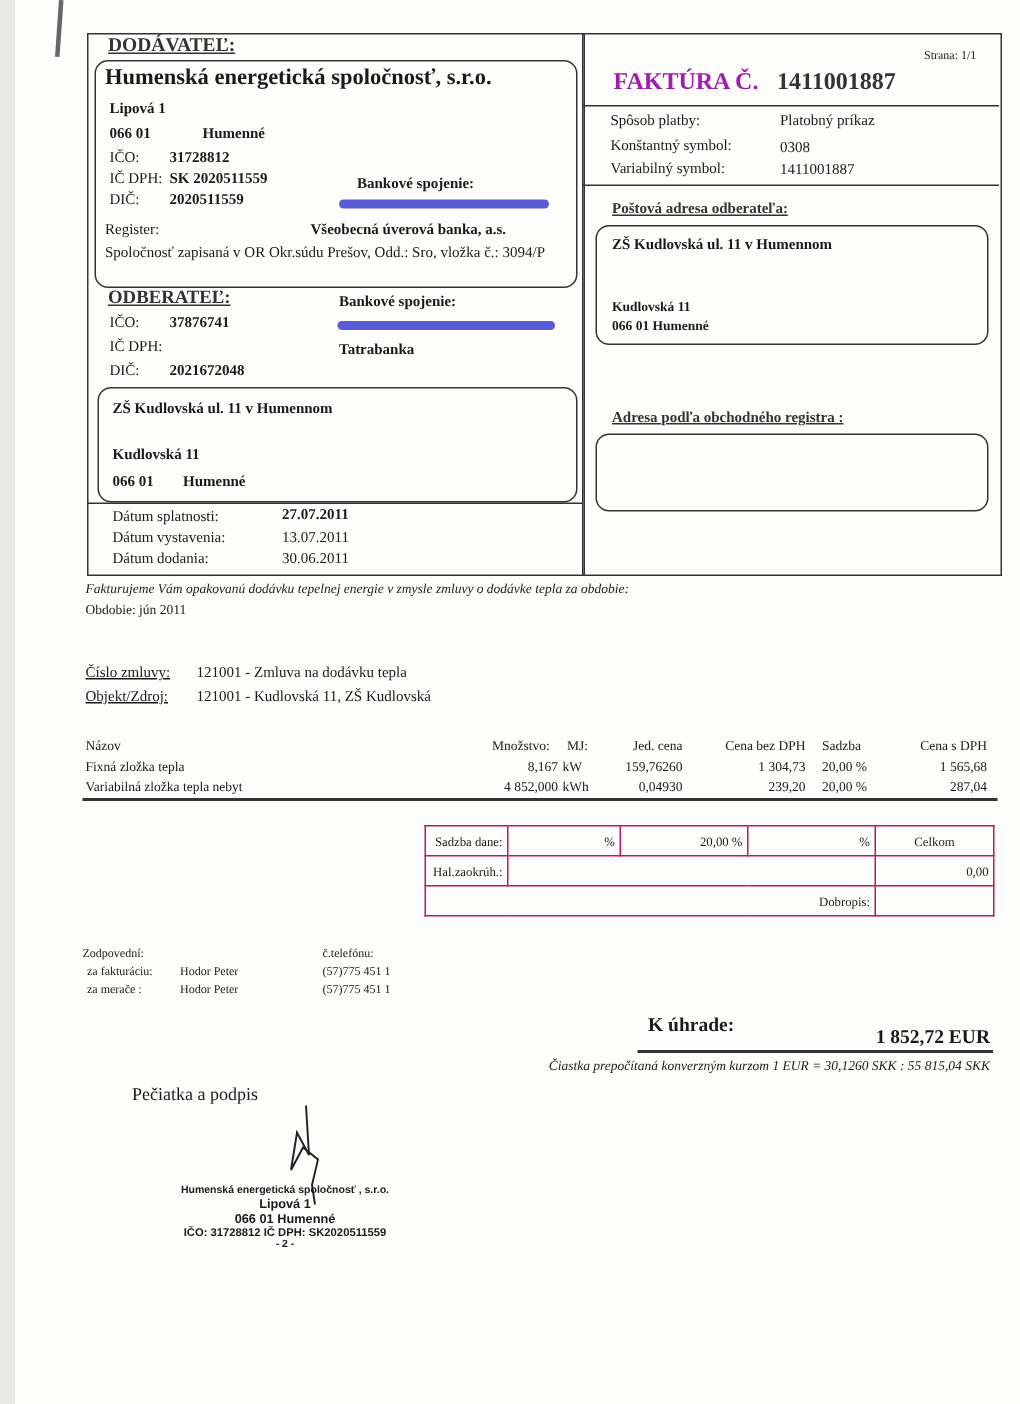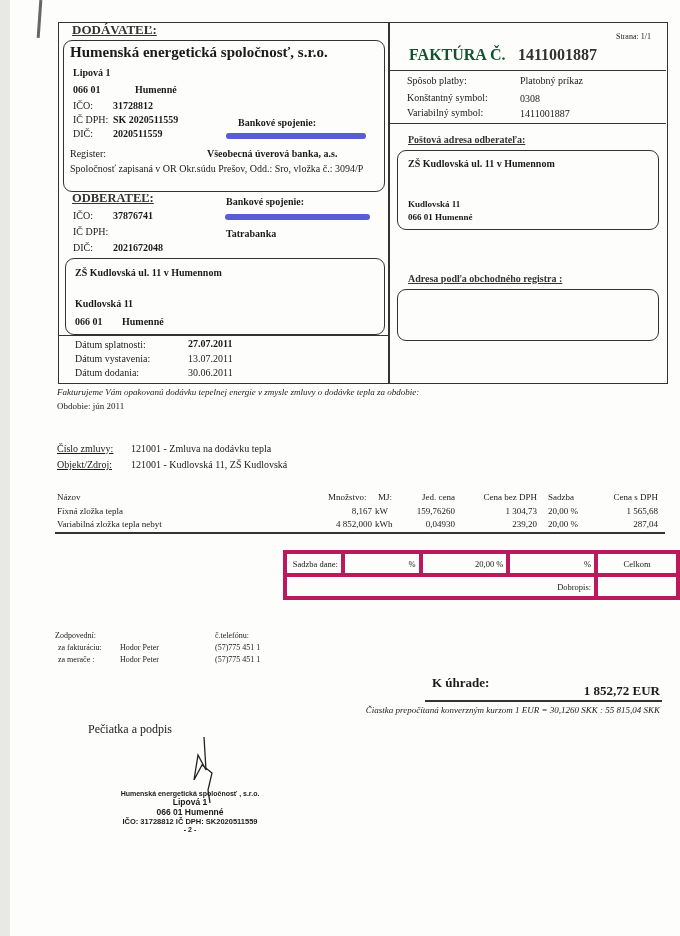--- a/index.html
+++ b/index.html
@@ -6,21 +6,21 @@
   body { width:680px; height:936px; background:#fdfdfb; position:relative; overflow:hidden;
          font-family:"Liberation Serif", "DejaVu Serif", serif; color:#1a1a1a; }
   .abs { position:absolute; }
   .b { font-weight:bold; }
   .u { text-decoration:underline; }
   .box { position:absolute; border:1.5px solid #333; }
   .rbox { position:absolute; border:1.5px solid #333; border-radius:9px; }
   .line { position:absolute; background:#333; }
   .redact { position:absolute; height:6px; background:#3b3fd0; border-radius:3px; opacity:.85; } .sz10 { font-size:10px; } .sz9 { font-size:9px; } .sz8 { font-size:8px; }
   table.tax { position:absolute; left:283px; top:550px; border-collapse:collapse; font-size:8.5px; }
-  table.tax td { border:4px solid #be185d; height:19px; padding:0 3px; text-align:right; }
+  table.tax td { border:1px solid #be185d; height:19px; padding:0 3px; text-align:right; }
   .stamp { font-family:"Liberation Sans", sans-serif; font-weight:bold; text-align:center; position:absolute; line-height:1.15; }
 </style>
 </head>
 <body>
 
 <div class="abs" style="left:0;top:0;width:10px;height:936px;background:#e8e8e4;"></div>
 <div class="abs" style="left:38px;top:0;width:3px;height:38px;background:#666;transform:rotate(4deg);"></div>
 
 <div class="box" style="left:58px;top:22px;width:330px;height:360px;"></div>
 
@@ -61,21 +61,21 @@
 
 <div class="line" style="left:58px;top:335px;width:330px;height:1px;"></div>
 <div class="abs sz10" style="left:75px;top:339px;">Dátum splatnosti:</div>
 <div class="abs b sz10" style="left:188px;top:338px;">27.07.2011</div>
 <div class="abs sz10" style="left:75px;top:353px;">Dátum vystavenia:</div>
 <div class="abs sz10" style="left:188px;top:353px;">13.07.2011</div>
 <div class="abs sz10" style="left:75px;top:367px;">Dátum dodania:</div>
 <div class="abs sz10" style="left:188px;top:367px;">30.06.2011</div>
 
 <div class="abs sz8" style="left:616px;top:32px;">Strana: 1/1</div>
-<div class="abs b" style="left:409px;top:46px;font-size:16px;color:#14532d;">FAKTÚRA Č.</div>
+<div class="abs b" style="left:409px;top:46px;font-size:16px;color:#a21caf;">FAKTÚRA Č.</div>
 <div class="abs b" style="left:518px;top:46px;font-size:16px;color:#333;">1411001887</div>
 <div class="line" style="left:388px;top:70px;width:278px;height:1px;"></div>
 <div class="abs sz10" style="left:407px;top:75px;">Spôsob platby:</div>
 <div class="abs sz10" style="left:520px;top:75px;">Platobný príkaz</div>
 <div class="abs sz10" style="left:407px;top:92px;">Konštantný symbol:</div>
 <div class="abs sz10" style="left:520px;top:93px;">0308</div>
 <div class="abs sz10" style="left:407px;top:107px;">Variabilný symbol:</div>
 <div class="abs sz10" style="left:520px;top:108px;">1411001887</div>
 <div class="line" style="left:388px;top:123px;width:278px;height:1px;"></div>
 
@@ -124,20 +124,25 @@
 <table class="tax">
   <tbody>
       <tr>
     <td style="width:48px;">Sadzba dane:</td>
     <td style="width:68px;">%</td>
     <td style="width:78px;">20,00 %</td>
     <td style="width:78px;">%</td>
     <td style="width:72px;text-align:center;">Celkom</td>
   </tr>
   <tr>
+    <td>Hal.zaokrúh.:</td>
+    <td colspan="3"></td>
+    <td>0,00</td>
+  </tr>
+  <tr>
     <td colspan="4">Dobropis:</td>
     <td></td>
   </tr>
 </tbody>
   </table>
 
 <div class="abs sz8" style="left:55px;top:631px;">Zodpovední:</div>
 <div class="abs sz8" style="left:215px;top:631px;">č.telefónu:</div>
 <div class="abs sz8" style="left:58px;top:643px;">za fakturáciu:</div>
 <div class="abs sz8" style="left:120px;top:643px;">Hodor Peter</div>

